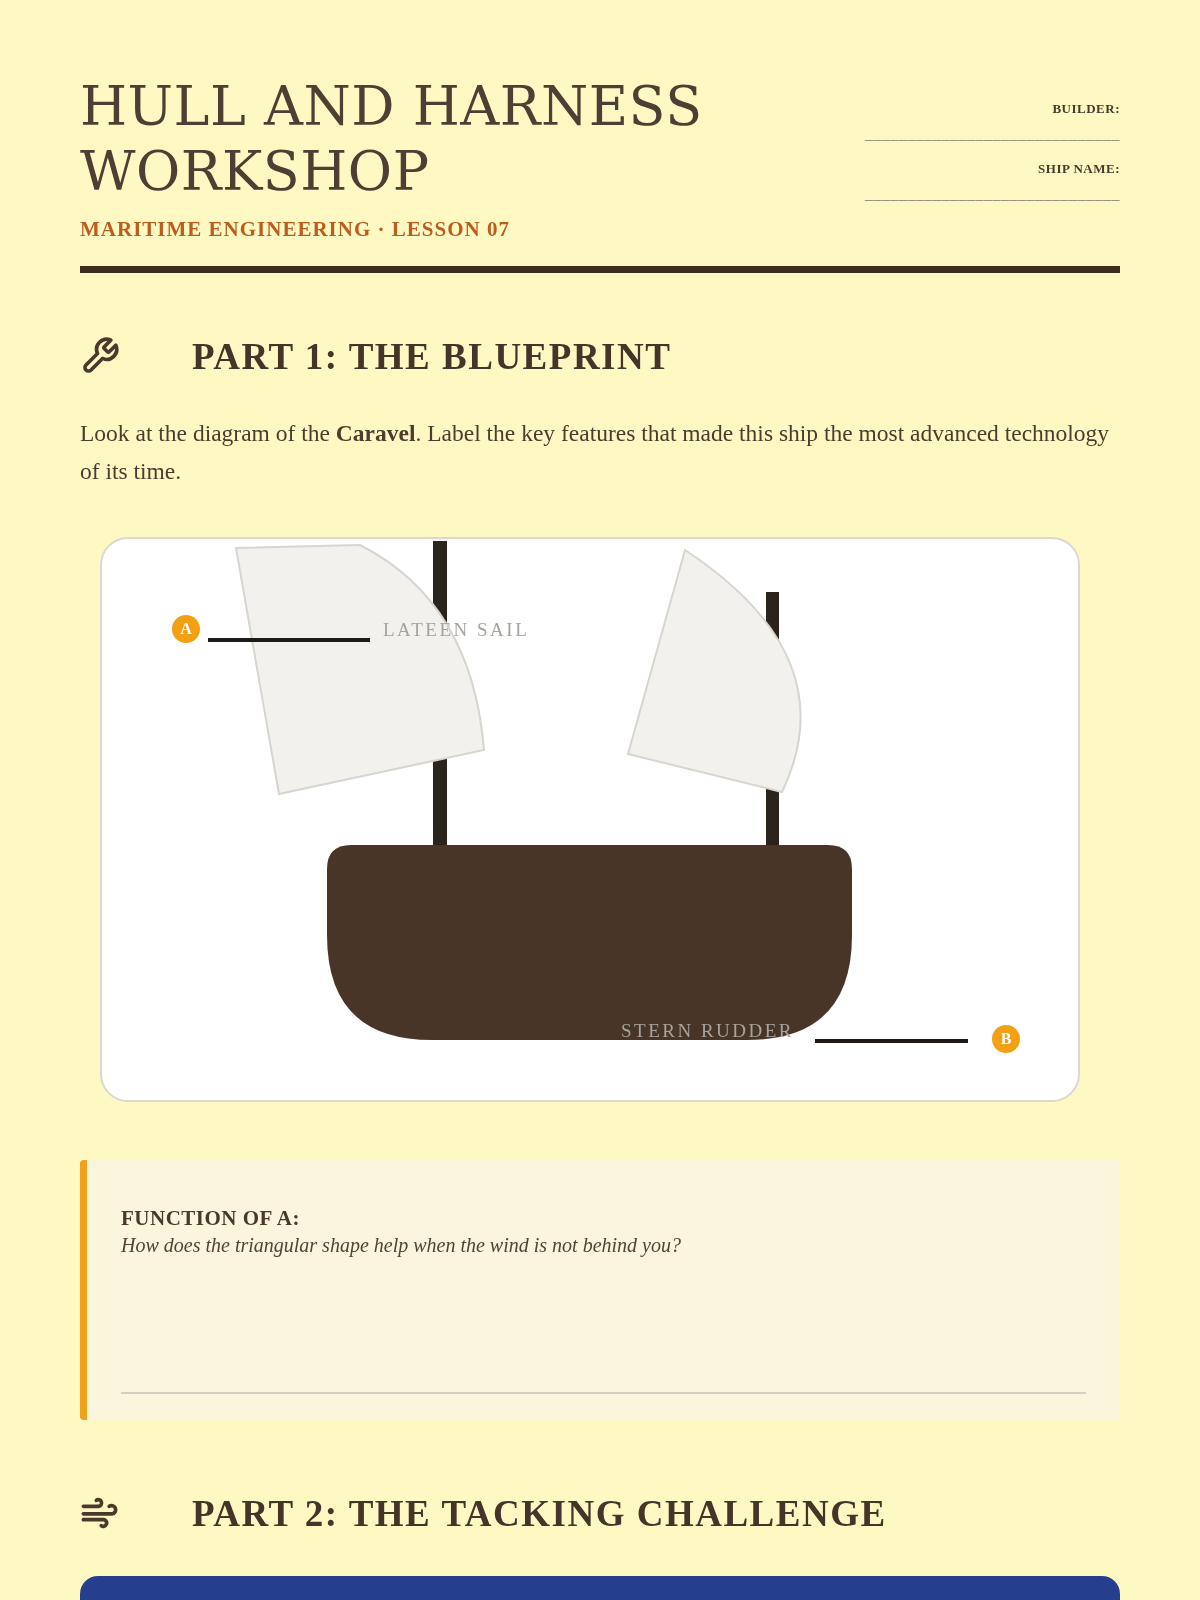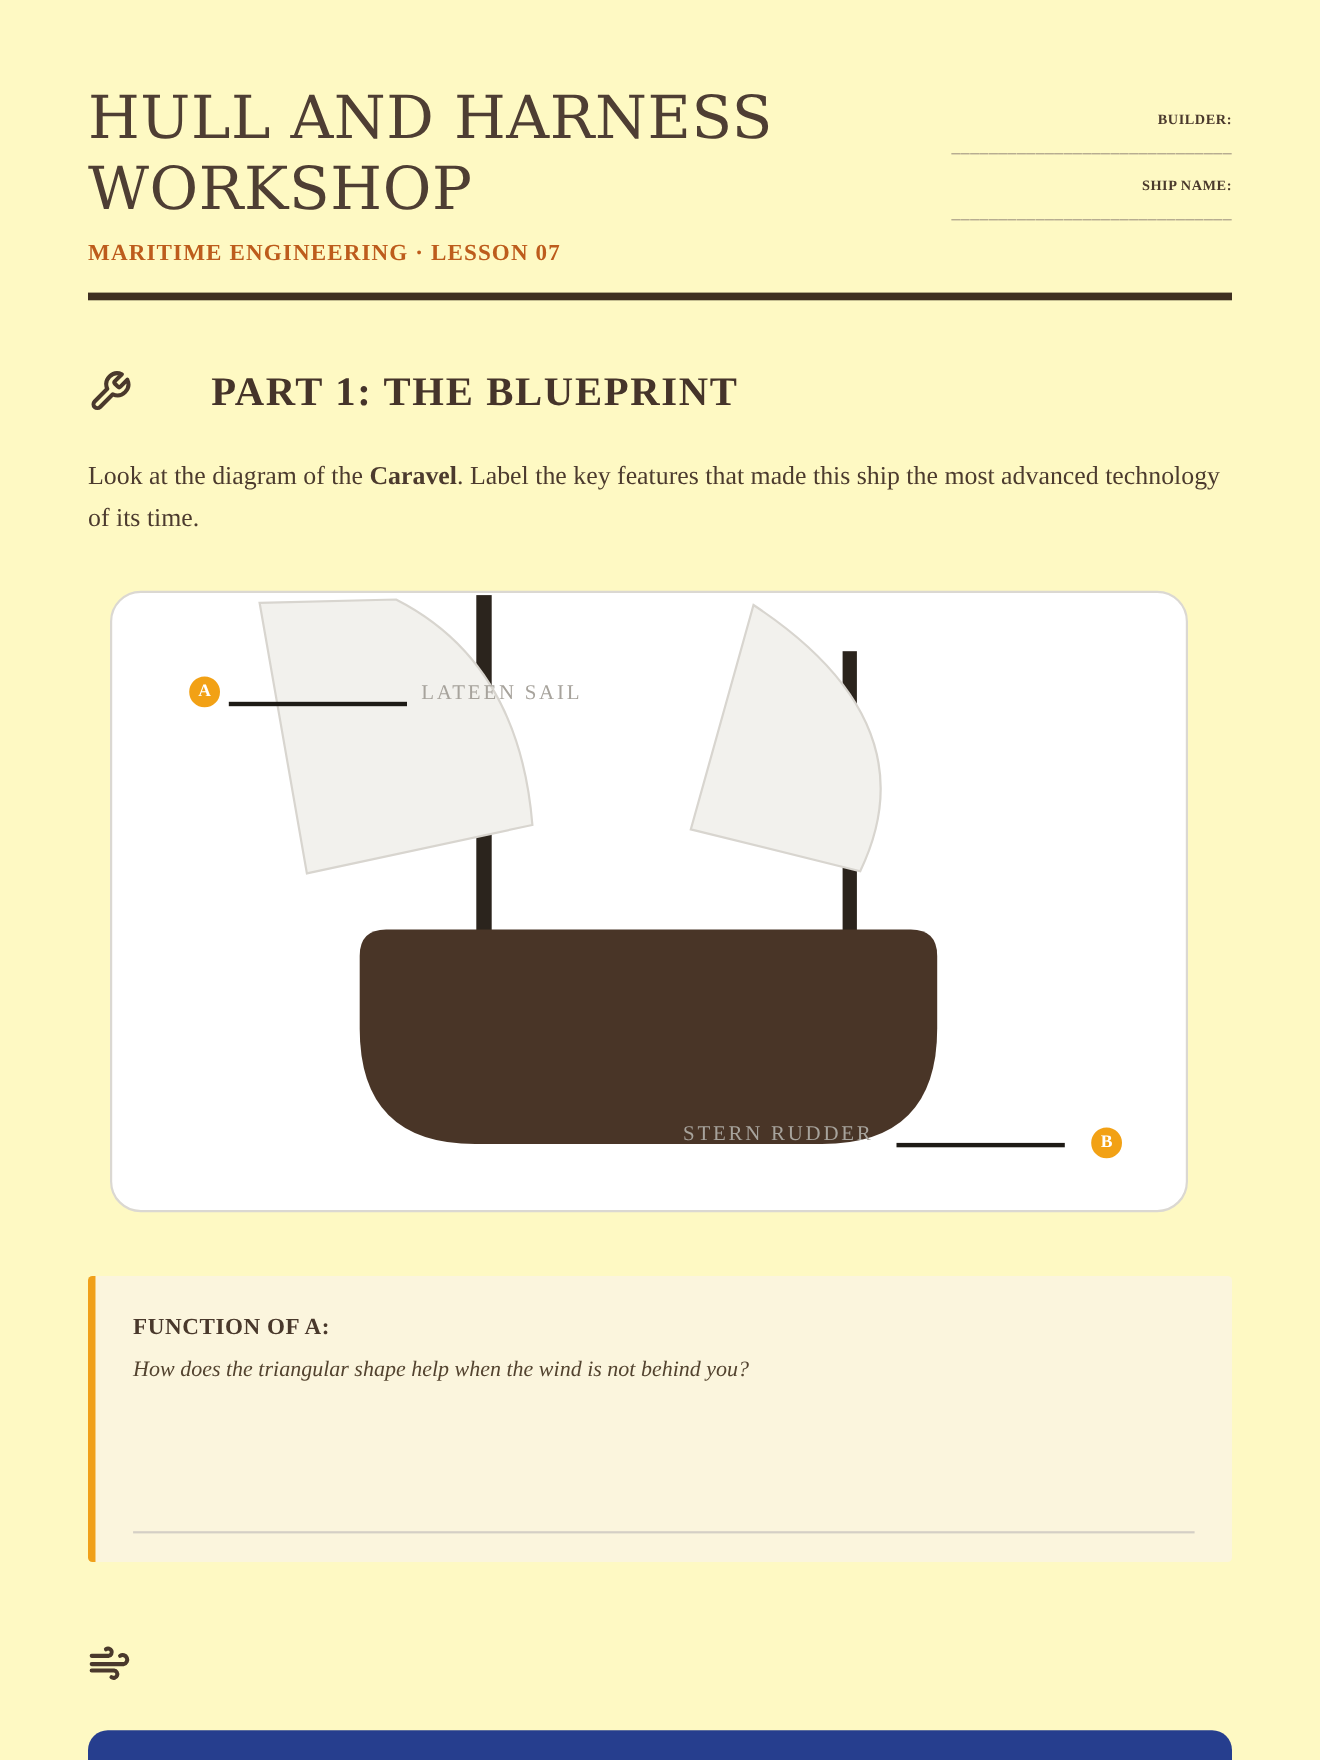--- a/index.html
+++ b/index.html
@@ -62,24 +62,24 @@
   .diagram-label {
     position:absolute; font-size:19px; font-weight:normal; letter-spacing:2.5px; color:#a7a39c;
   }
   .label-a { left:281px; top:80px; }
   .label-b { left:519px; top:481px; }
 
   
   .functions { display:flex; gap:56px; margin-top:58px; }
   .function-box {
     flex:1; height:260px; background:#fbf5dd; border-left:7px solid #f0a019;
-    border-radius:4px; padding:34px 34px 26px; display:flex; flex-direction:column;
+    border-radius:4px; padding:46px 34px 26px; display:flex; flex-direction:column;
   }
   .fn-title { font-size:21px; font-weight:bold; letter-spacing:0.5px; color:#49382b; }
-  .fn-question { font-style:italic; font-size:20px; line-height:1.4; color:#53432f; margin-top:12px; }
+  .fn-question { font-style:italic; font-size:20px; line-height:1.4; color:#53432f; margin-top:0; }
   .fn-answer-line { margin-top:auto; border-top:2px solid #d4cfc5; cursor:text; }
 
   
   .blue-panel { margin-top:41px; height:120px; background:#263e8e; border-radius:18px 18px 0 0; }
 </style>
 </head>
 <body>
 
 <div class="page">
 
@@ -142,17 +142,18 @@
   </div>
 
   <div class="section-heading" style="margin-top:72px;">
     <span class="icon">
       <svg viewBox="0 0 24 24">
         <path d="M9.8 4.4A2 2 0 1 1 11.3 8H2"></path>
         <path d="M17.5 8a2.5 2.5 0 1 1 2 4.5H2"></path>
         <path d="M12.8 19.6A2 2 0 1 0 14.2 16H2"></path>
       </svg>
     </span>
+    <h2>PART 2: THE TACKING CHALLENGE</h2>
   </div>
 
   <div class="blue-panel"></div>
 
 </div>
 
 </body></html>

